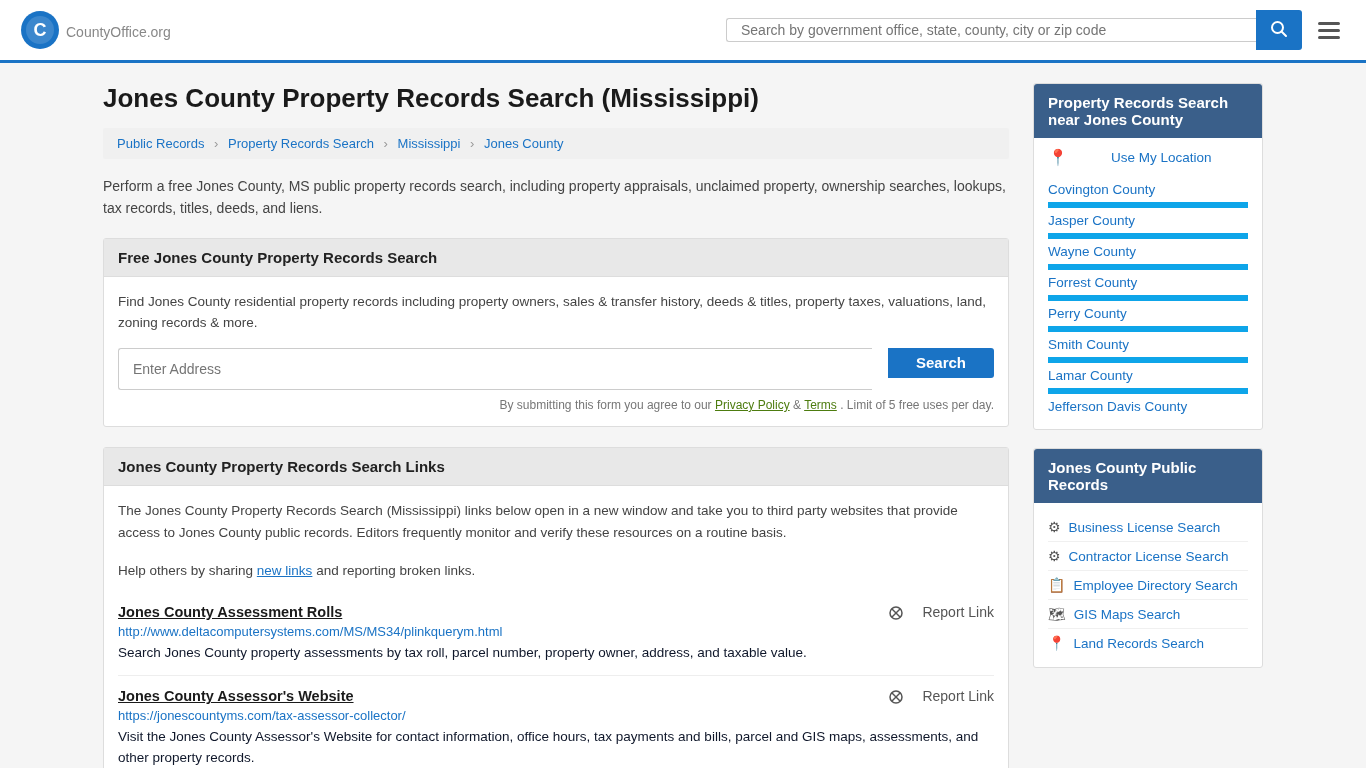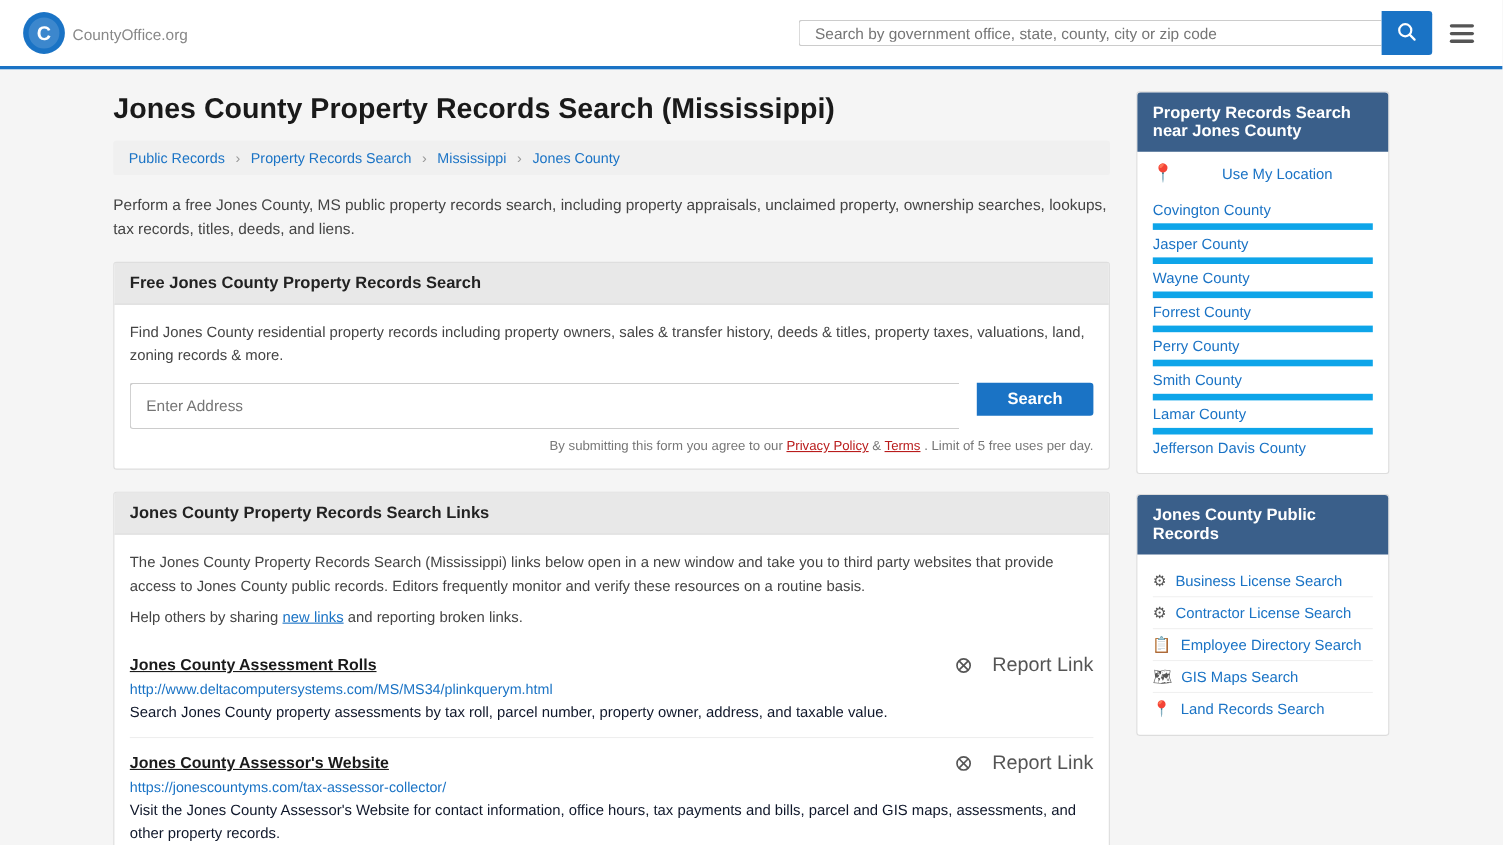--- a/index.html
+++ b/index.html
@@ -174,30 +174,30 @@
       cursor: pointer;
       height: 30px;
       border-radius: 0 3px 3px 0;
     }
     .form-note {
       font-size: 12px;
       color: #777;
       text-align: right;
     }
     .form-note a {
-      color: #b91c1c;
+      color: #4d7c0f;
       text-decoration: underline;
     }
 
     
     .links-desc {
       font-size: 13.5px;
       color: #444;
       line-height: 1.6;
-      margin-bottom: 10px;
+      margin-bottom: 20px;
     }
     .new-links-note {
       font-size: 13.5px;
       color: #444;
       margin-bottom: 14px;
     }
     .new-links-note a {
       color: #1a73c5;
       text-decoration: underline;
     }
@@ -216,24 +216,24 @@
     }
     .link-item-title {
       font-size: 14.5px;
       font-weight: bold;
       color: #1a1a1a;
       text-decoration: underline;
       cursor: pointer;
     }
     .report-link-btn {
       display: flex;
-      align-items: center;
+      align-items: flex-end;
       gap: 19px;
       color: #555;
-      font-size: 18px;
+      font-size: 14px;
       cursor: pointer;
       background: none;
       border: none;
     }
     .link-item-url {
       color: #1a73c5;
       font-size: 13px;
       margin-bottom: 4px;
     }
     .link-item-desc {

